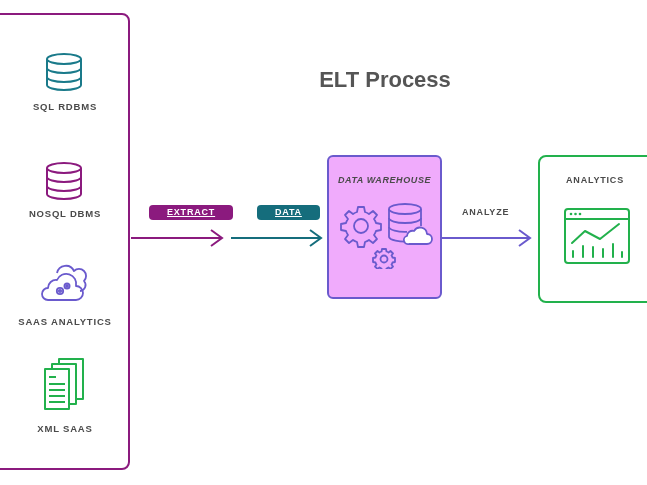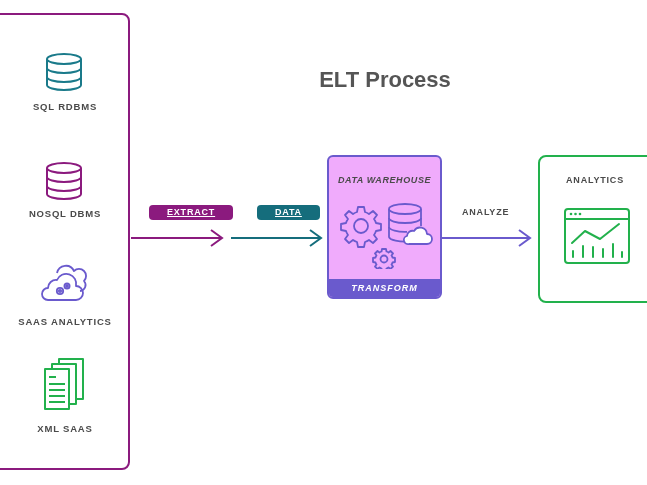--- a/index.html
+++ b/index.html
@@ -239,21 +239,20 @@
 
       <ellipse cx="66" cy="8" rx="16" ry="5"></ellipse>
       <path d="M50 8 V36 A16 5 0 0 0 70 40.5"></path>
       <path d="M82 8 V25"></path>
       <path d="M50 17 A16 5 0 0 0 82 17"></path>
       <path d="M50 26 A16 5 0 0 0 68 30.8"></path>
 
       <path d="M70 43 H88 A5 5 0 0 0 88 33 A7 7 0 0 0 75 30 A5.5 5.5 0 0 0 68 35 A4 4 0 0 0 70 43 Z" fill="#ffffff"></path>
     </g>
   </svg>
-  <div class="transform-bar">TRANSFORM</div>
 </div>
 
 <div class="analytics">
   <div class="analytics-title">ANALYTICS</div>
   <svg class="icon" style="left:23px;top:50px;" width="68" height="58" viewBox="0 0 68 58">
     <g fill="none" stroke="#22b14c" stroke-width="2" stroke-linejoin="round" stroke-linecap="round">
       <rect x="2" y="2" width="64" height="54" rx="3"></rect>
       <line x1="2" y1="12" x2="66" y2="12"></line>
       <polyline points="9,36 22,24 37,32 56,17"></polyline>
       <line x1="10" y1="44" x2="10" y2="50"></line>

